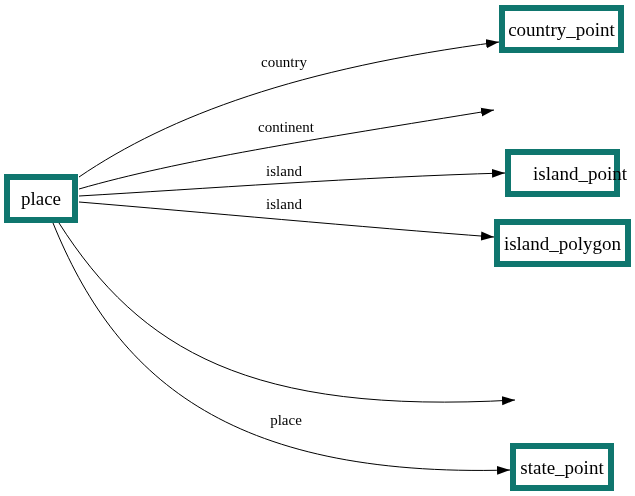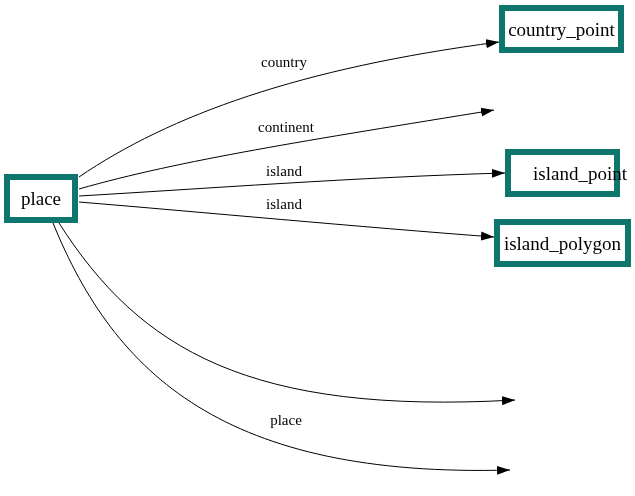--- a/index.html
+++ b/index.html
@@ -69,20 +69,21 @@
   <div class="node" style="left:4px; top:174px; width:74px; height:49px;">place</div>
 
   <div class="node" style="left:499px; top:5px; width:125px; height:48px;">country_point</div>
 
 
   <div class="node" style="left:505px; top:149px; width:115px; height:48px;padding-left:35px;">island_point</div>
 
   <div class="node" style="left:494px; top:219px; width:137px; height:48px;">island_polygon</div>
 
 
+  <div class="node" style="left:510px; top:443px; width:104px; height:48px;">state_point</div>
 
   <div class="edge-label" style="left:284px; top:53px;">country</div>
 
   <div class="edge-label" style="left:286px; top:118px;">continent</div>
 
   <div class="edge-label" style="left:284px; top:162px;">island</div>
 
   <div class="edge-label" style="left:284px; top:195px;">island</div>
 
 

